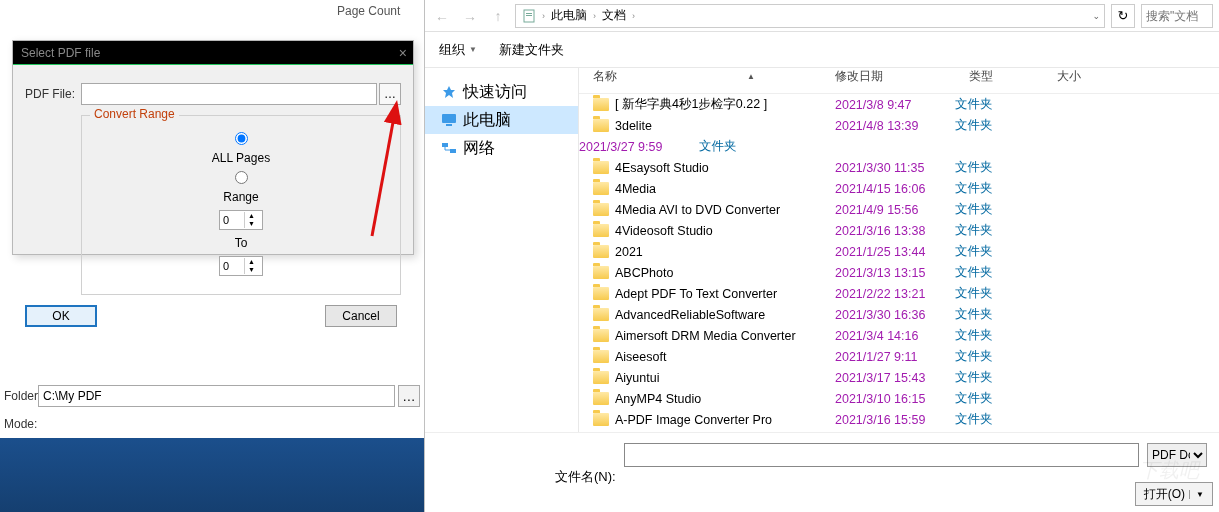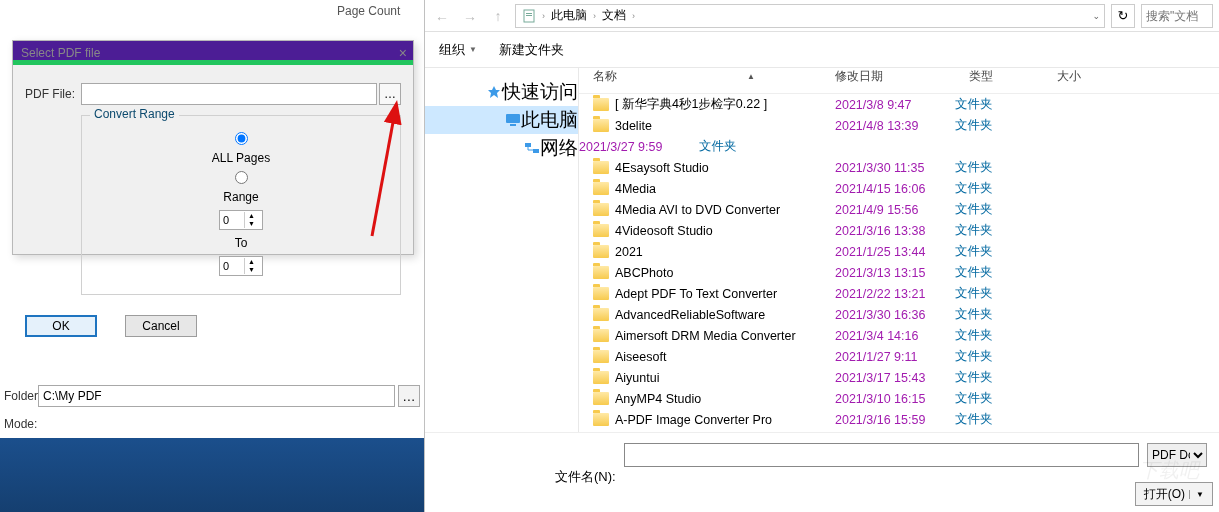--- a/index.html
+++ b/index.html
@@ -4,36 +4,36 @@
 <style>
 * { box-sizing: border-box; margin: 0; padding: 0; font-family: "Segoe UI", Tahoma, sans-serif; }
 body { width: 1219px; height: 512px; position: relative; background: #fff; overflow: hidden; }
 
 
 .left-area { position: absolute; left: 0; top: 0; width: 424px; height: 512px; background: #fff; }
 .page-count-label { position: absolute; left: 337px; top: 4px; font-size: 12px; color: #555; }
 
 
 .dlg { position: absolute; left: 12px; top: 40px; width: 402px; height: 215px; background: #f0f0f0; border: 1px solid #b8b8b8; box-shadow: 3px 3px 8px rgba(0,0,0,0.15); }
-.dlg-title { height: 24px; line-height: 24px; padding-left: 8px; font-size: 12px; color: #888; background: #4c1d95; border-bottom: 5px solid #22c55e; position: relative; }
+.dlg-title { height: 24px; line-height: 24px; padding-left: 8px; font-size: 12px; color: #888; background: #000000; border-bottom: 1px solid #22c55e; position: relative; }
 .dlg-close { position: absolute; right: 6px; top: 0; font-size: 14px; color: #888; cursor: pointer; }
 .dlg-body { padding: 18px 12px 12px 12px; }
 .row { display: flex; align-items: center; margin-bottom: 10px; }
 .lbl { width: 56px; font-size: 12px; color: #333; }
 .textbox { flex: 1; height: 22px; border: 1px solid #a8a8a8; background: #fff; }
 .browse-btn { width: 22px; height: 22px; border: 1px solid #a8a8a8; background: #f8f8f8; margin-left: 2px; display: flex; align-items: center; justify-content: center; font-size: 12px; cursor: pointer; }
 .group { border: 1px solid #d0d0d0; padding: 10px 12px 12px 12px; margin-left: 56px; position: relative; }
-.group-title { position: absolute; top: -9px; left: 8px; background: #f0f0f0; padding: 0 4px; font-size: 12px; color: #0c4a6e; }
+.group-title { position: absolute; top: -9px; left: 8px; background: #f0f0f0; padding: 0 4px; font-size: 12px; color: #c2410c; }
 .radio-row { display: flex; align-items: center; font-size: 12px; margin: 6px 0; gap: 6px; flex-direction: column; }
 .spinner { width: 44px; height: 20px; border: 1px solid #a8a8a8; background: #fff; display: flex; align-items: center; }
 .spinner input { border: none; width: 24px; text-align: left; padding-left: 3px; font-size: 11px; outline: none; }
 .spinner-arrows { width: 14px; display: flex; flex-direction: column; border-left: 1px solid #ccc; }
 .spinner-arrows span { height: 8px; font-size: 7px; line-height: 8px; text-align: center; cursor: pointer; }
 .to-lbl { margin: 0 6px; }
-.dlg-btns { display: flex; justify-content: flex-start; gap: 28px; margin-top: 20px; padding-right: 4px; }
+.dlg-btns { display: flex; justify-content: space-between; gap: 12px; margin-top: 10px; padding-right: 4px; }
 .win-btn { width: 72px; height: 22px; font-size: 12px; background: #e7e7e7; border: 1px solid #9c9c9c; cursor: pointer; }
 .win-btn.primary { border: 2px solid #1e74c0; background: #e5f1fb; }
 
 
 .arrow { position: absolute; pointer-events: none; }
 
 
 .bottom-strip { position: absolute; left: 0; top: 382px; width: 424px; background: #fff; }
 .strip-row { display: flex; align-items: center; height: 28px; padding: 0 4px; }
 .strip-lbl { width: 34px; font-size: 12px; color: #333; }
@@ -59,21 +59,21 @@
 .fd-toolbar { height: 36px; border-bottom: 1px solid #e8e8e8; display: flex; align-items: center; gap: 22px; padding-left: 14px; font-size: 13px; }
 .fd-toolbar span { cursor: pointer; }
 .fd-toolbar span:nth-child(1) { display: flex; align-items: center; gap: 4px; }
 .fd-toolbar .caret { font-size: 8px; color: #666; }
 
 
 .fd-body { display: flex; height: 364px; }
 
 
 .nav { width: 154px; border-right: 1px solid #e8e8e8; padding-top: 10px; }
-.nav-item { display: flex; align-items: center; height: 28px; padding-left: 16px; font-size: 19px; cursor: pointer; justify-content: flex-end; }
+.nav-item { display: flex; align-items: center; gap: 6px; height: 28px; padding-left: 16px; font-size: 16px; cursor: pointer; }
 .nav-item.selected { background: #cde8ff; }
 .nav-ic { width: 16px; height: 16px; display: flex; align-items: center; justify-content: center; }
 
 
 .list-wrap { flex: 1; overflow: hidden; display: flex; flex-direction: column; }
 .list-head { display: flex; height: 26px; font-size: 12px; color: #444; border-bottom: 1px solid #eee; }
 .col-name { width: 256px; padding-left: 14px; position: relative; }
 .sort-arrow { position: absolute; right: 80px; top: 4px; font-size: 8px; color: #555; }
 .col-date { width: 120px; }
 .col-type { width: 88px; margin-left: 14px; }

